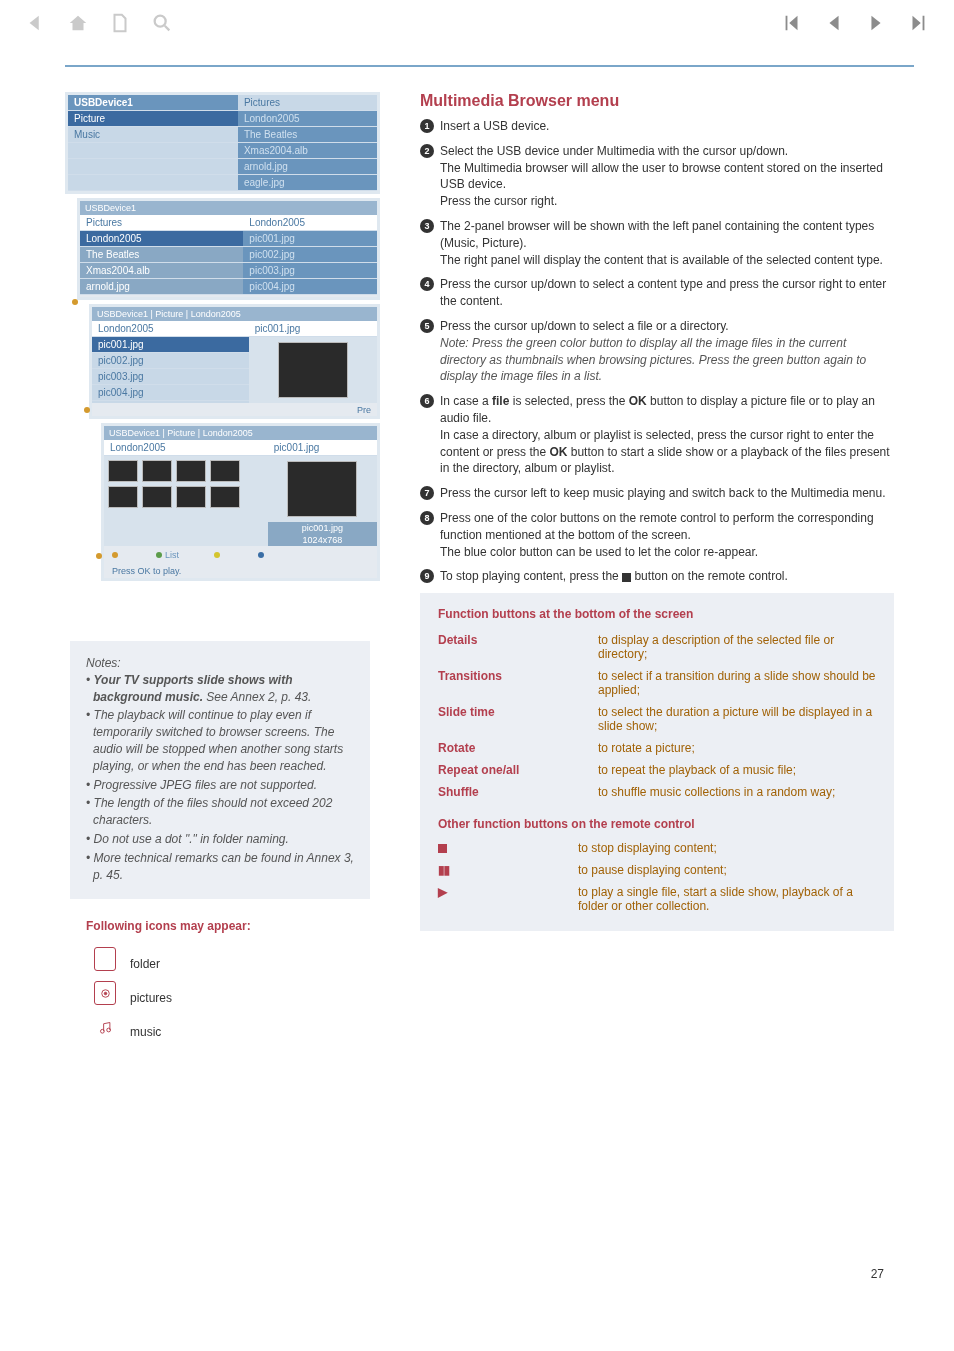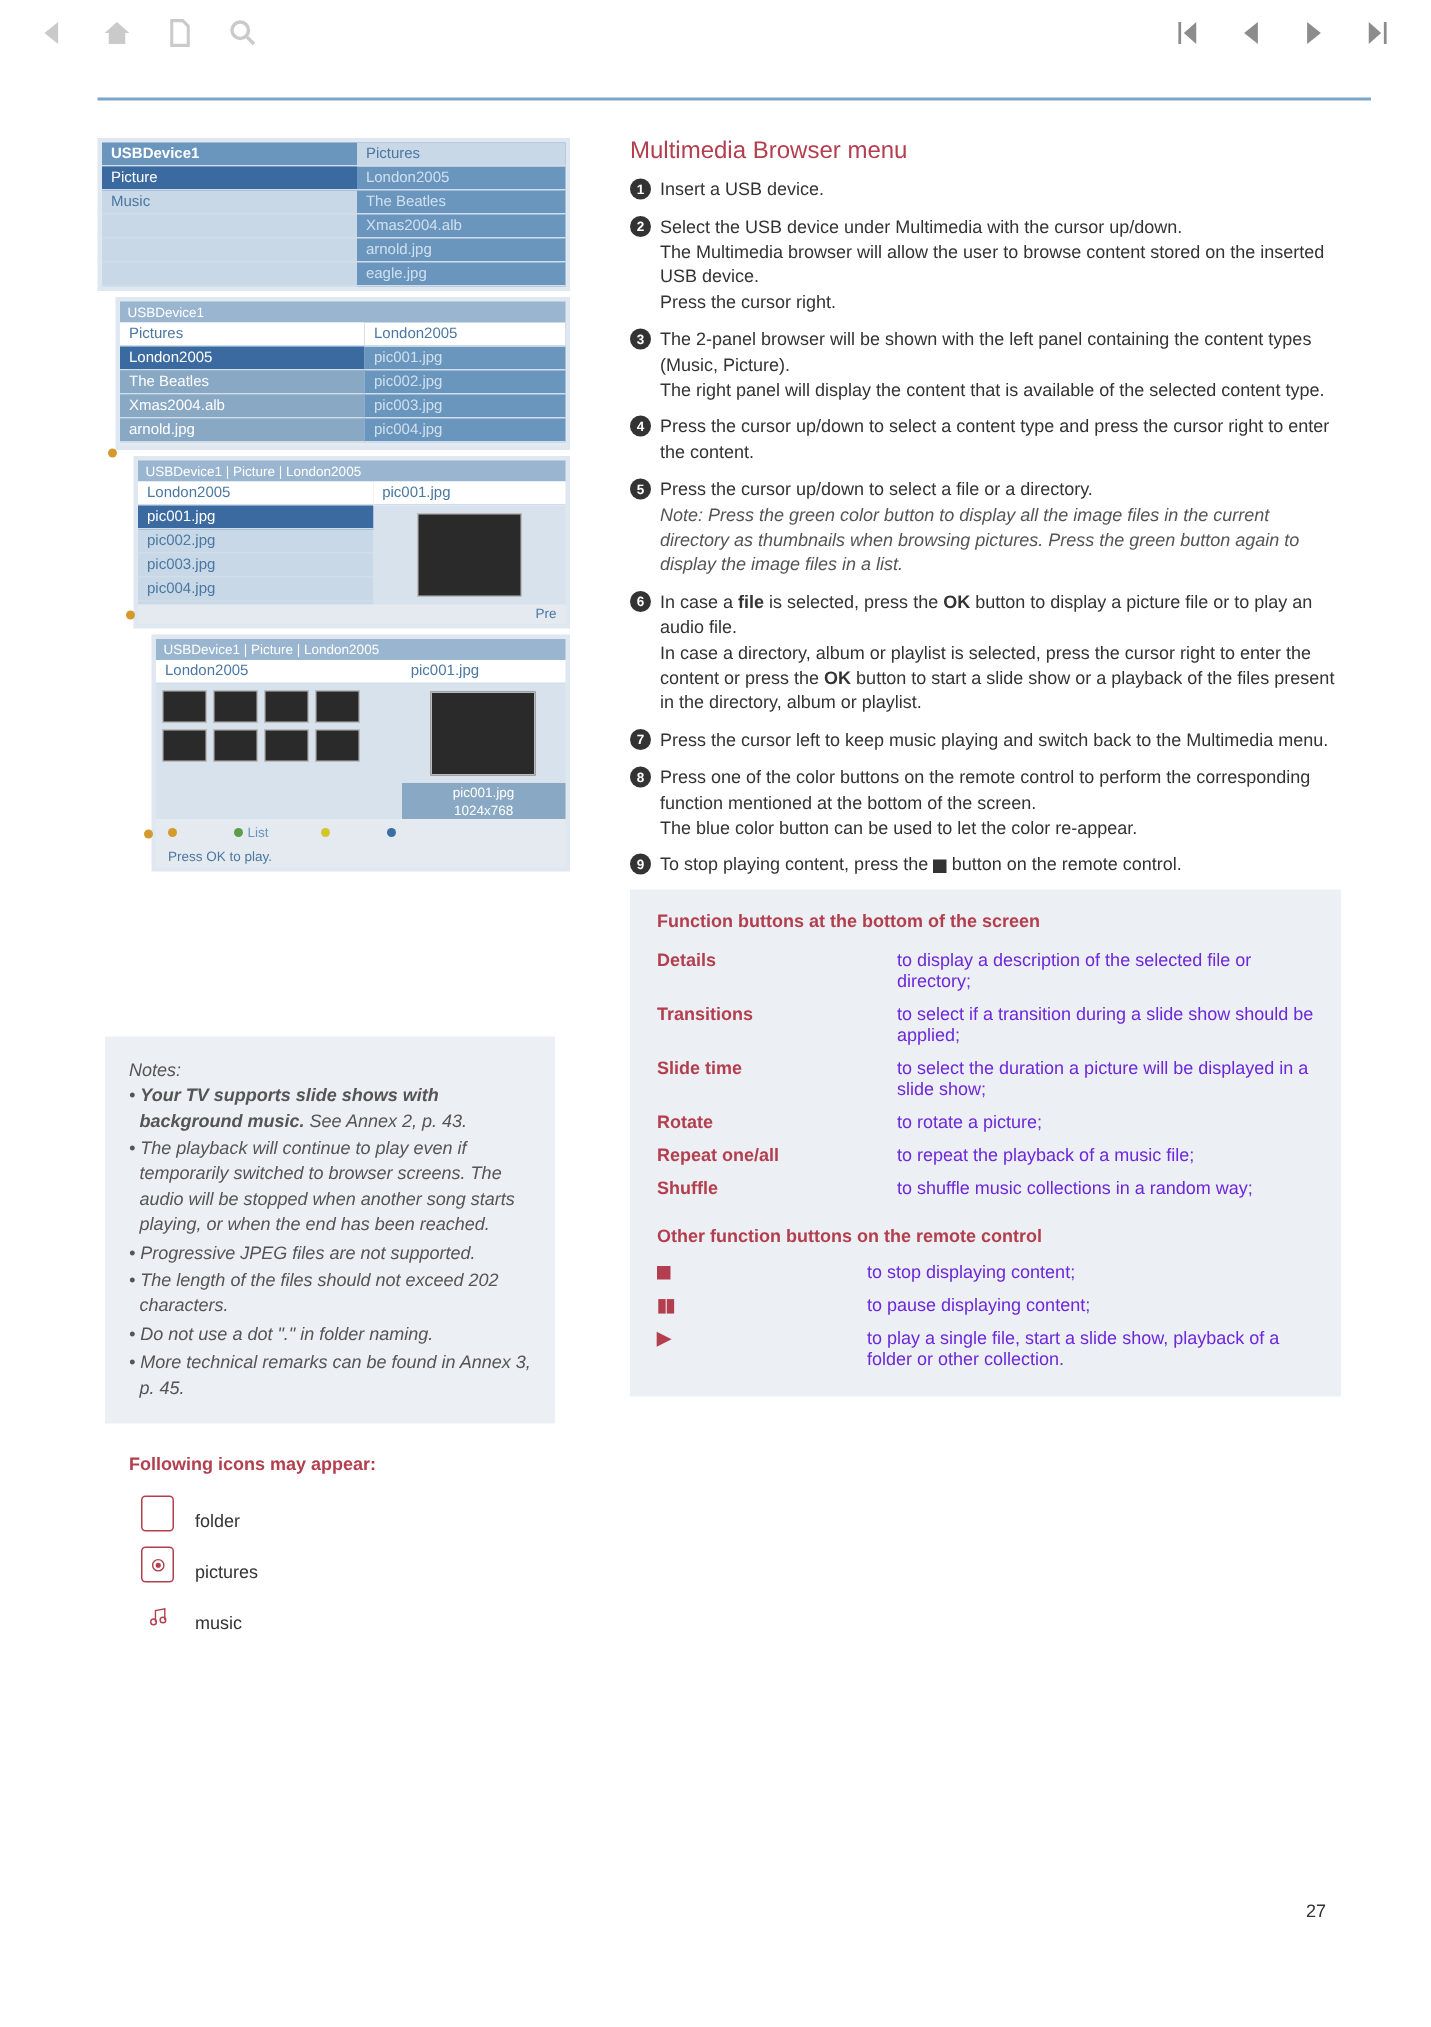--- a/index.html
+++ b/index.html
@@ -21,40 +21,40 @@
     .sel { background:#3b6aa0; color:#fff; }
     .hdr { background:#6a95bd; color:#fff; font-weight:bold; }
     .crumb { background:#99b5cf; color:#fff; padding:2px 5px; font-size:9px; }
     .thumbs-area{display:flex; gap:4px; flex-wrap:wrap; padding:4px;}
     .thumb{width:30px;height:22px;background:#2a2a2a;border:1px solid #bbb;}
     .thumb-big{width:70px;height:56px;background:#2a2a2a;margin:5px auto;border:1px solid #bbb;}
     .prev-label{background:#89a8c4;color:#fff;text-align:center;font-size:9px;padding:1px;}
     .footnote{background:#e5eaf0;padding:4px 8px;font-size:9px;color:#6a95bd;display:flex;gap:35px;}
     .dot{width:6px;height:6px;border-radius:50%;background:#d49a2e;display:inline-block;margin-right:3px;}
     .dot.g{background:#5c9c4a;}
-    .h2 { color:#b33f4e; font-size:16px; font-weight:normal; margin-bottom:8px; }
+    .h2 { color:#b33f4e; font-size:16px; font-weight:bold; margin-bottom:8px; }
     .steps li { list-style:none; position:relative; padding-left:20px; margin-bottom:8px; font-size:12px; line-height:1.4; }
     .steps li .num { position:absolute; left:0; top:1px; width:14px; height:14px; border-radius:50%; background:#333; color:#fff; font-size:9px; display:flex; align-items:center; justify-content:center; font-weight:bold; }
     .note-italic { font-style: italic; color:#555; }
     .stop-sq { display:inline-block; width:9px; height:9px; background:#333; vertical-align:middle; }
     .notes-box { background:#eceff4; padding:14px 16px; margin-top:10px; font-size:12px; font-style:italic; color:#555; line-height:1.4;}
     .notes-box .nb { font-style:italic; }
     .notes-box ul { list-style:none; padding-left:0;}
     .notes-box li { text-indent:-7px; padding-left:7px; margin-bottom:2px;}
     .notes-box li::before { content:"• "; }
     .icons-head{color:#b33f4e; font-weight:bold; margin:20px 0 14px 16px;}
     .icon-row { display:flex; align-items:flex-end; gap:14px; margin:10px 0 10px 24px;}
     .outline-icon{width:22px; height:24px; border:1.5px solid #b33f4e; border-radius:3px; display:flex; align-items:center; justify-content:center;}
     .outline-icon.pic svg, .outline-icon.mus svg, .outline-icon.pl svg { width:15px; height:15px; stroke:#b33f4e; fill:none; stroke-width:1.5;}
     .fn-box { background:#eceff4; padding:14px 18px; margin-top:4px; font-size:12px;}
     .fn-title { color:#b33f4e; font-weight:bold; margin-bottom:8px;}
     .fn-table { width:100%; }
     .fn-row { display:flex; padding:4px 0;}
     .fn-l { width:160px; color:#b33f4e; font-weight:bold; flex-shrink:0;}
-    .fn-rt { flex:1; color:#6d28d9;}
+    .fn-rt { flex:1; color:#a16207;}
     .fn-subtitle{color:#b33f4e; font-weight:bold; margin:14px 0 6px;}
     .sym { width:140px; color:#333; font-weight:bold; flex-shrink:0;}
     .sym .stop-sq{background:#b33f4e;}
     .page-num { position:absolute; bottom:70px; right:70px; font-size:12px;}
   </style>
 </head>
 <body>
 
 <div class="top-bar">
   <div class="top-left">
@@ -182,21 +182,21 @@
           <span class="dot" style="position:absolute;left:-8px;top:7px;"></span>
           <span><span class="dot"></span></span>
           <span><span class="dot g"></span><span>List</span></span>
           <span><span class="dot" style="background:#d4c52e;"></span></span>
           <span><span class="dot" style="background:#3a6ea5;"></span></span>
         </div>
         <div style="background:#e5eaf0;padding:2px 8px;font-size:9px;">Press OK to play.</div>
       </div>
     </div>
 
-    <div class="notes-box" style="margin-top:110px; width:300px;">
+    <div class="notes-box" style="margin-top:60px; width:300px;">
       <div class="nb">Notes:</div>
       <ul>
         <li><span style="font-weight:bold;">Your TV supports slide shows with background music.</span><span>  See Annex 2, p. 43.</span></li>
         <li>The playback will continue to play even if temporarily switched to browser screens. The audio will be stopped when another song starts playing, or when the end has been reached.</li>
         <li>Progressive JPEG files are not supported.</li>
         <li>The length of the files should not exceed 202 characters.</li>
         <li>Do not use a dot "." in folder naming.</li>
         <li>More technical remarks can be found in Annex 3, p. 45.</li>
       </ul>
     </div>

